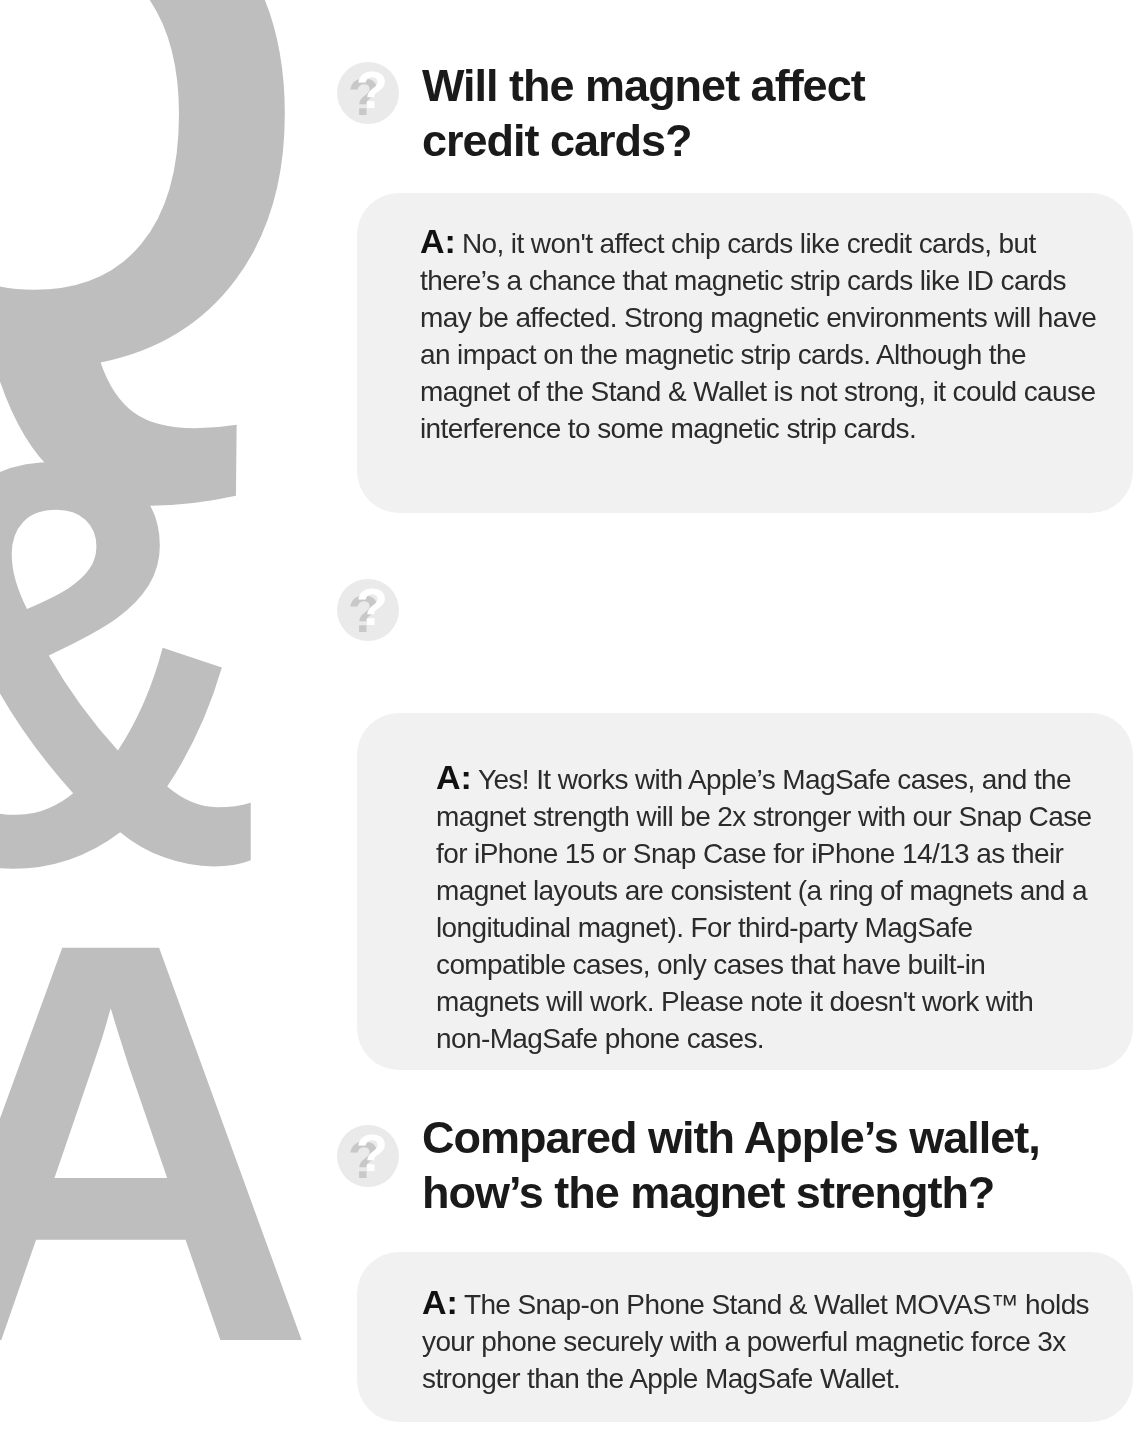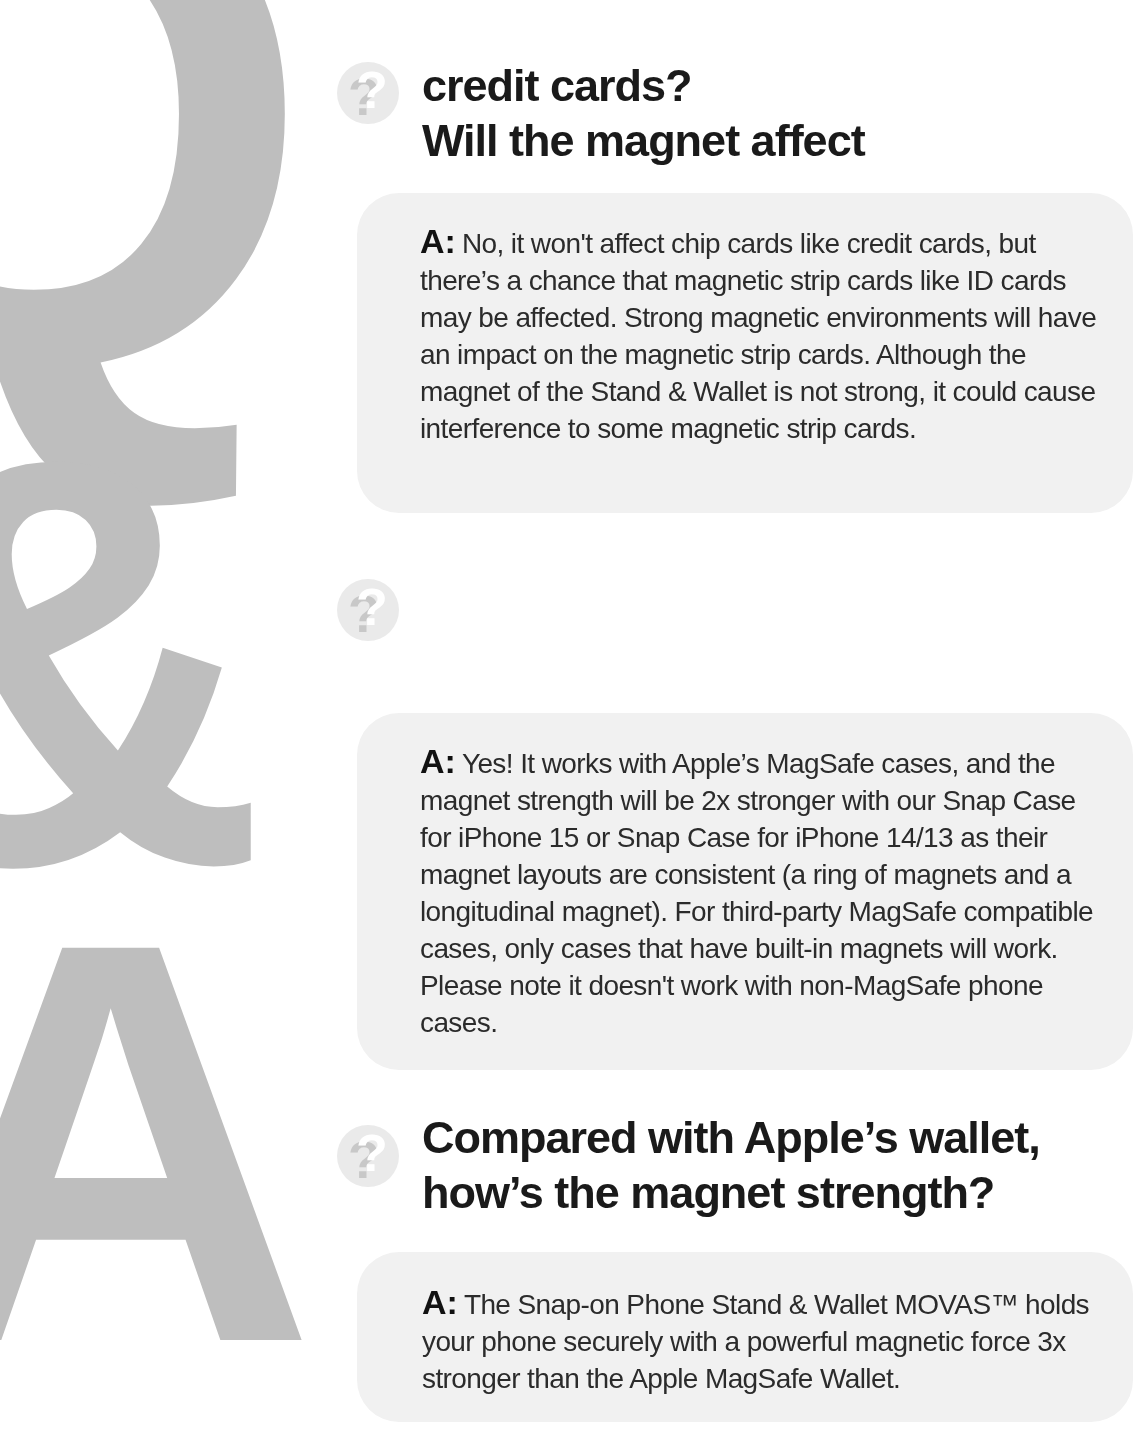--- a/index.html
+++ b/index.html
@@ -70,38 +70,38 @@
 <div class="wm wm-q">Q</div>
 <div class="wm wm-amp">&amp;</div>
 <div class="wm wm-a">A</div>
 
 <div class="q-icon icon1">
   <span class="circle"></span>
   <span class="qm shadow">?</span>
   <span class="qm main">?</span>
 </div>
 <div class="q-head q-head1">
+  <div>Will the magnet affect</div>
   <div>credit cards?</div>
-  <div>Will the magnet affect</div>
 </div>
 <div class="a-box a-box1">
   <p class="a-text" style="margin:0;">
     <span class="a-label">A:</span><span>No, it won't affect chip cards like credit cards, but there’s a chance that magnetic strip cards like ID cards may be affected. Strong magnetic environments will have an impact on the magnetic strip cards. Although the magnet of the Stand &amp; Wallet is not strong, it could cause interference to some magnetic strip cards.</span>
   </p>
 </div>
 
 <div class="q-icon icon2">
   <span class="circle"></span>
   <span class="qm shadow">?</span>
   <span class="qm main">?</span>
 </div>
 <div class="q-head q-head2">
 </div>
 <div class="a-box a-box2">
-  <p class="a-text" style="margin:0;">
+  <p class="a-text" style="margin:16px;">
     <span class="a-label">A:</span><span>Yes! It works with Apple’s MagSafe cases, and the magnet strength will be 2x stronger with our Snap Case for iPhone 15 or Snap Case for iPhone 14/13 as their magnet layouts are consistent (a ring of magnets and a longitudinal magnet). For third-party MagSafe compatible cases, only cases that have built-in magnets will work. Please note it doesn't work with non-MagSafe phone cases.</span>
   </p>
 </div>
 
 <div class="q-icon icon3">
   <span class="circle"></span>
   <span class="qm shadow">?</span>
   <span class="qm main">?</span>
 </div>
 <div class="q-head q-head3">

